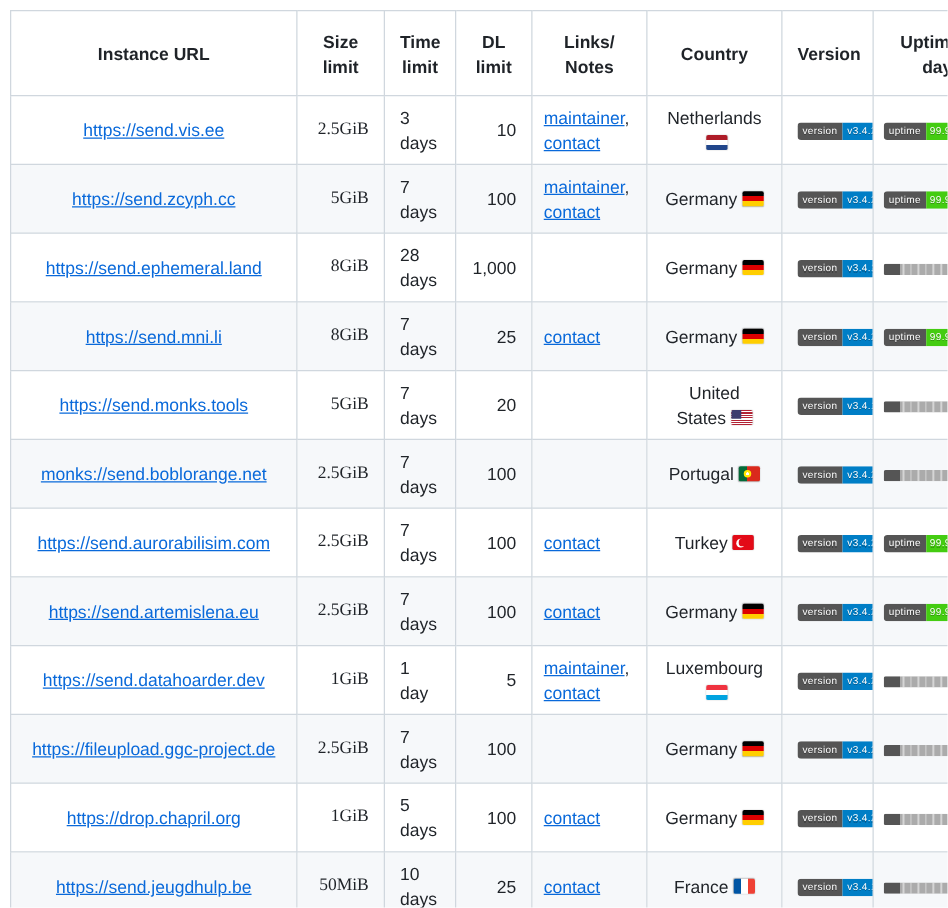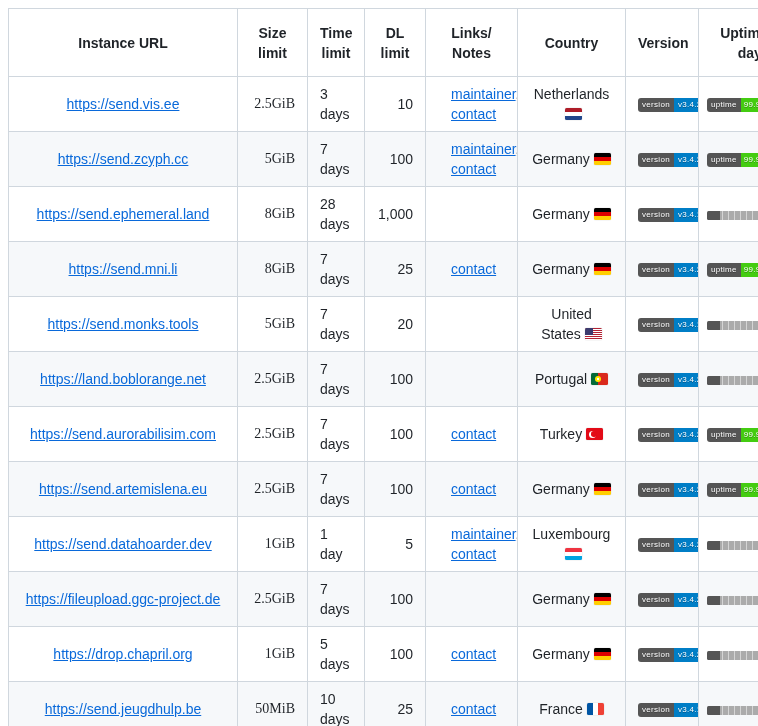--- a/index.html
+++ b/index.html
@@ -47,21 +47,21 @@
   td.c-links { text-align: left; padding: 6px 9px; }
   td.c-country { text-align: center; }
   td.c-version { text-align: center; }
   td.c-uptime  { text-align: left; padding-left: 8px; }
 
   a.lnk {
     color: #0969da;
     text-decoration: underline;
     cursor: pointer;
   }
-  td.c-links a.lnk { white-space: nowrap; margin-left: 16px; }
+  td.c-links a.lnk { white-space: nowrap; }
 
   
   .flag {
     display: inline-block;
     width: 17px;
     height: 12px;
     border-radius: 1.5px;
     vertical-align: -1px;
     margin-left: 4px;
     box-shadow: 0 0 1px rgba(0,0,0,.35);
@@ -224,21 +224,21 @@
           <td class="c-version"><span class="badge">
               <span class="bseg blabel">version</span>
               <span class="bseg bval-blue">v3.4.14</span>
             </span></td>
           <td class="c-uptime"><span class="gbadge">
               <span class="gseg-dark"></span>
               <span class="gseg-light"></span>
             </span></td>
         </tr>
         <tr>
-          <td class="c-url"><a class="lnk">https://land.boblorange.net</a></td>
+          <td class="c-url"><a class="lnk">monks://send.boblorange.net</a></td>
           <td class="c-size">2.5GiB</td>
           <td class="c-time">7 days</td>
           <td class="c-dl">100</td>
           <td class="c-links"></td>
           <td class="c-country"><span>Portugal</span><span class="flag flag-pt"></span></td>
           <td class="c-version"><span class="badge">
               <span class="bseg blabel">version</span>
               <span class="bseg bval-blue">v3.4.23</span>
             </span></td>
           <td class="c-uptime"><span class="gbadge">

